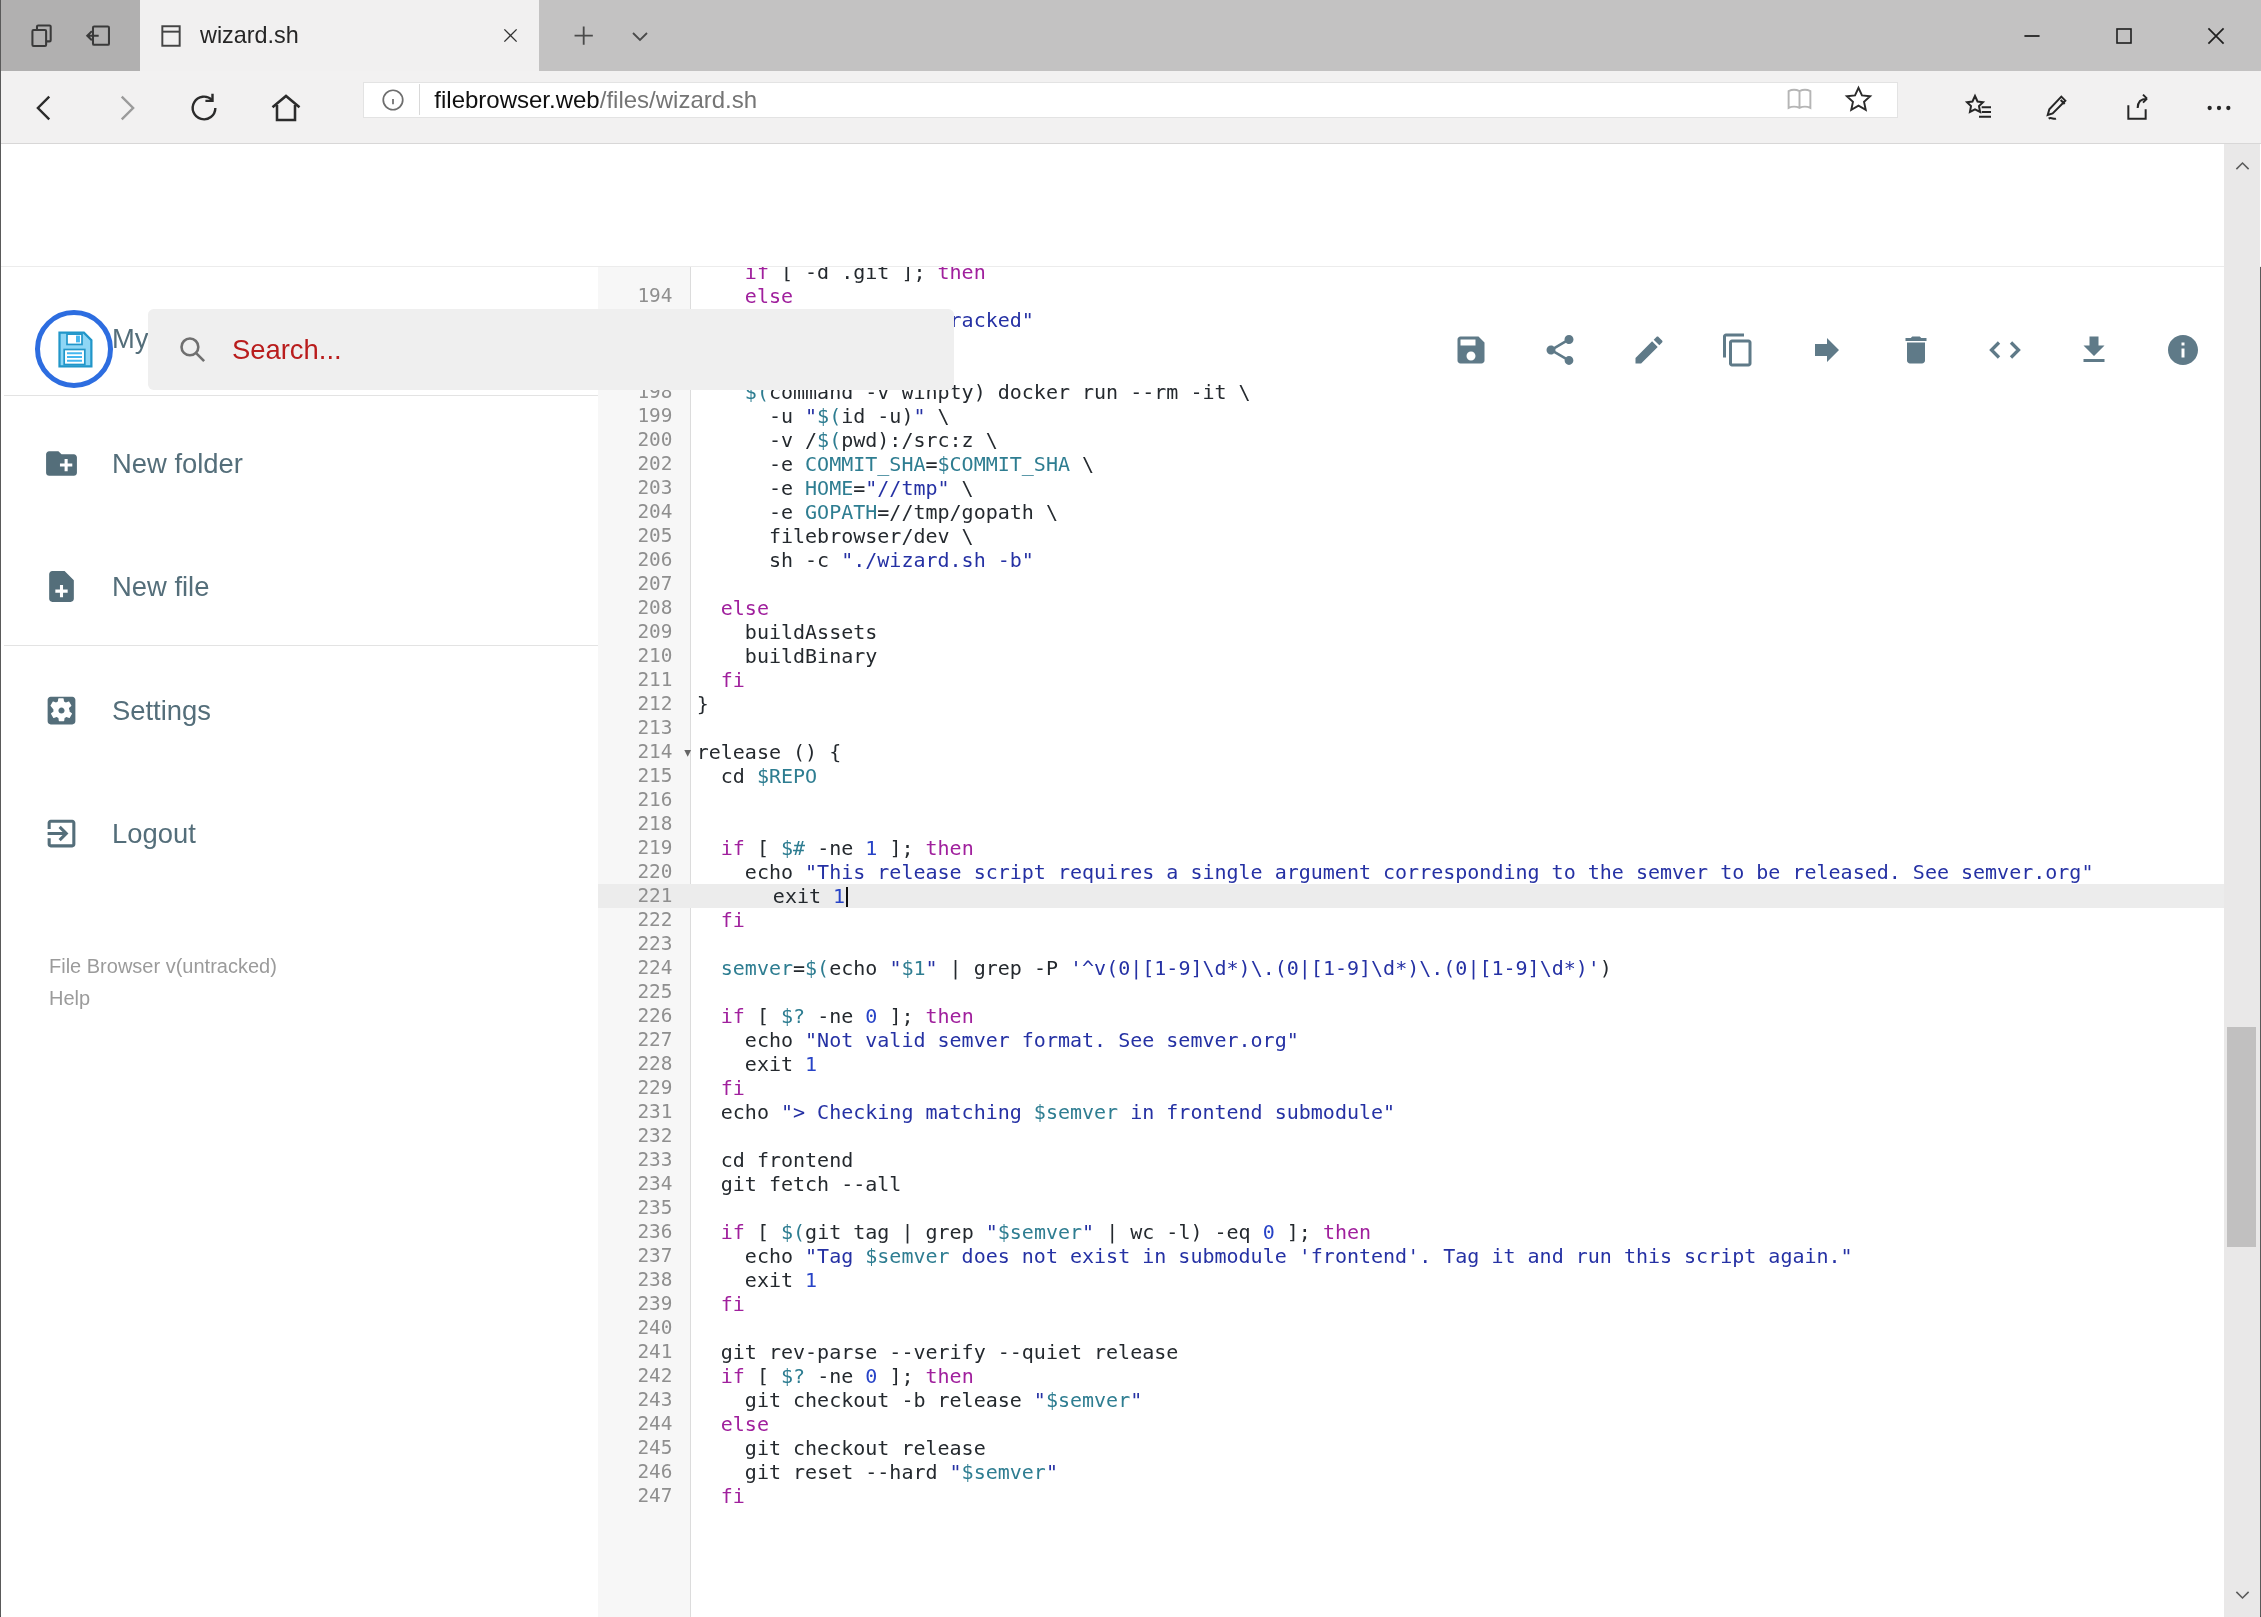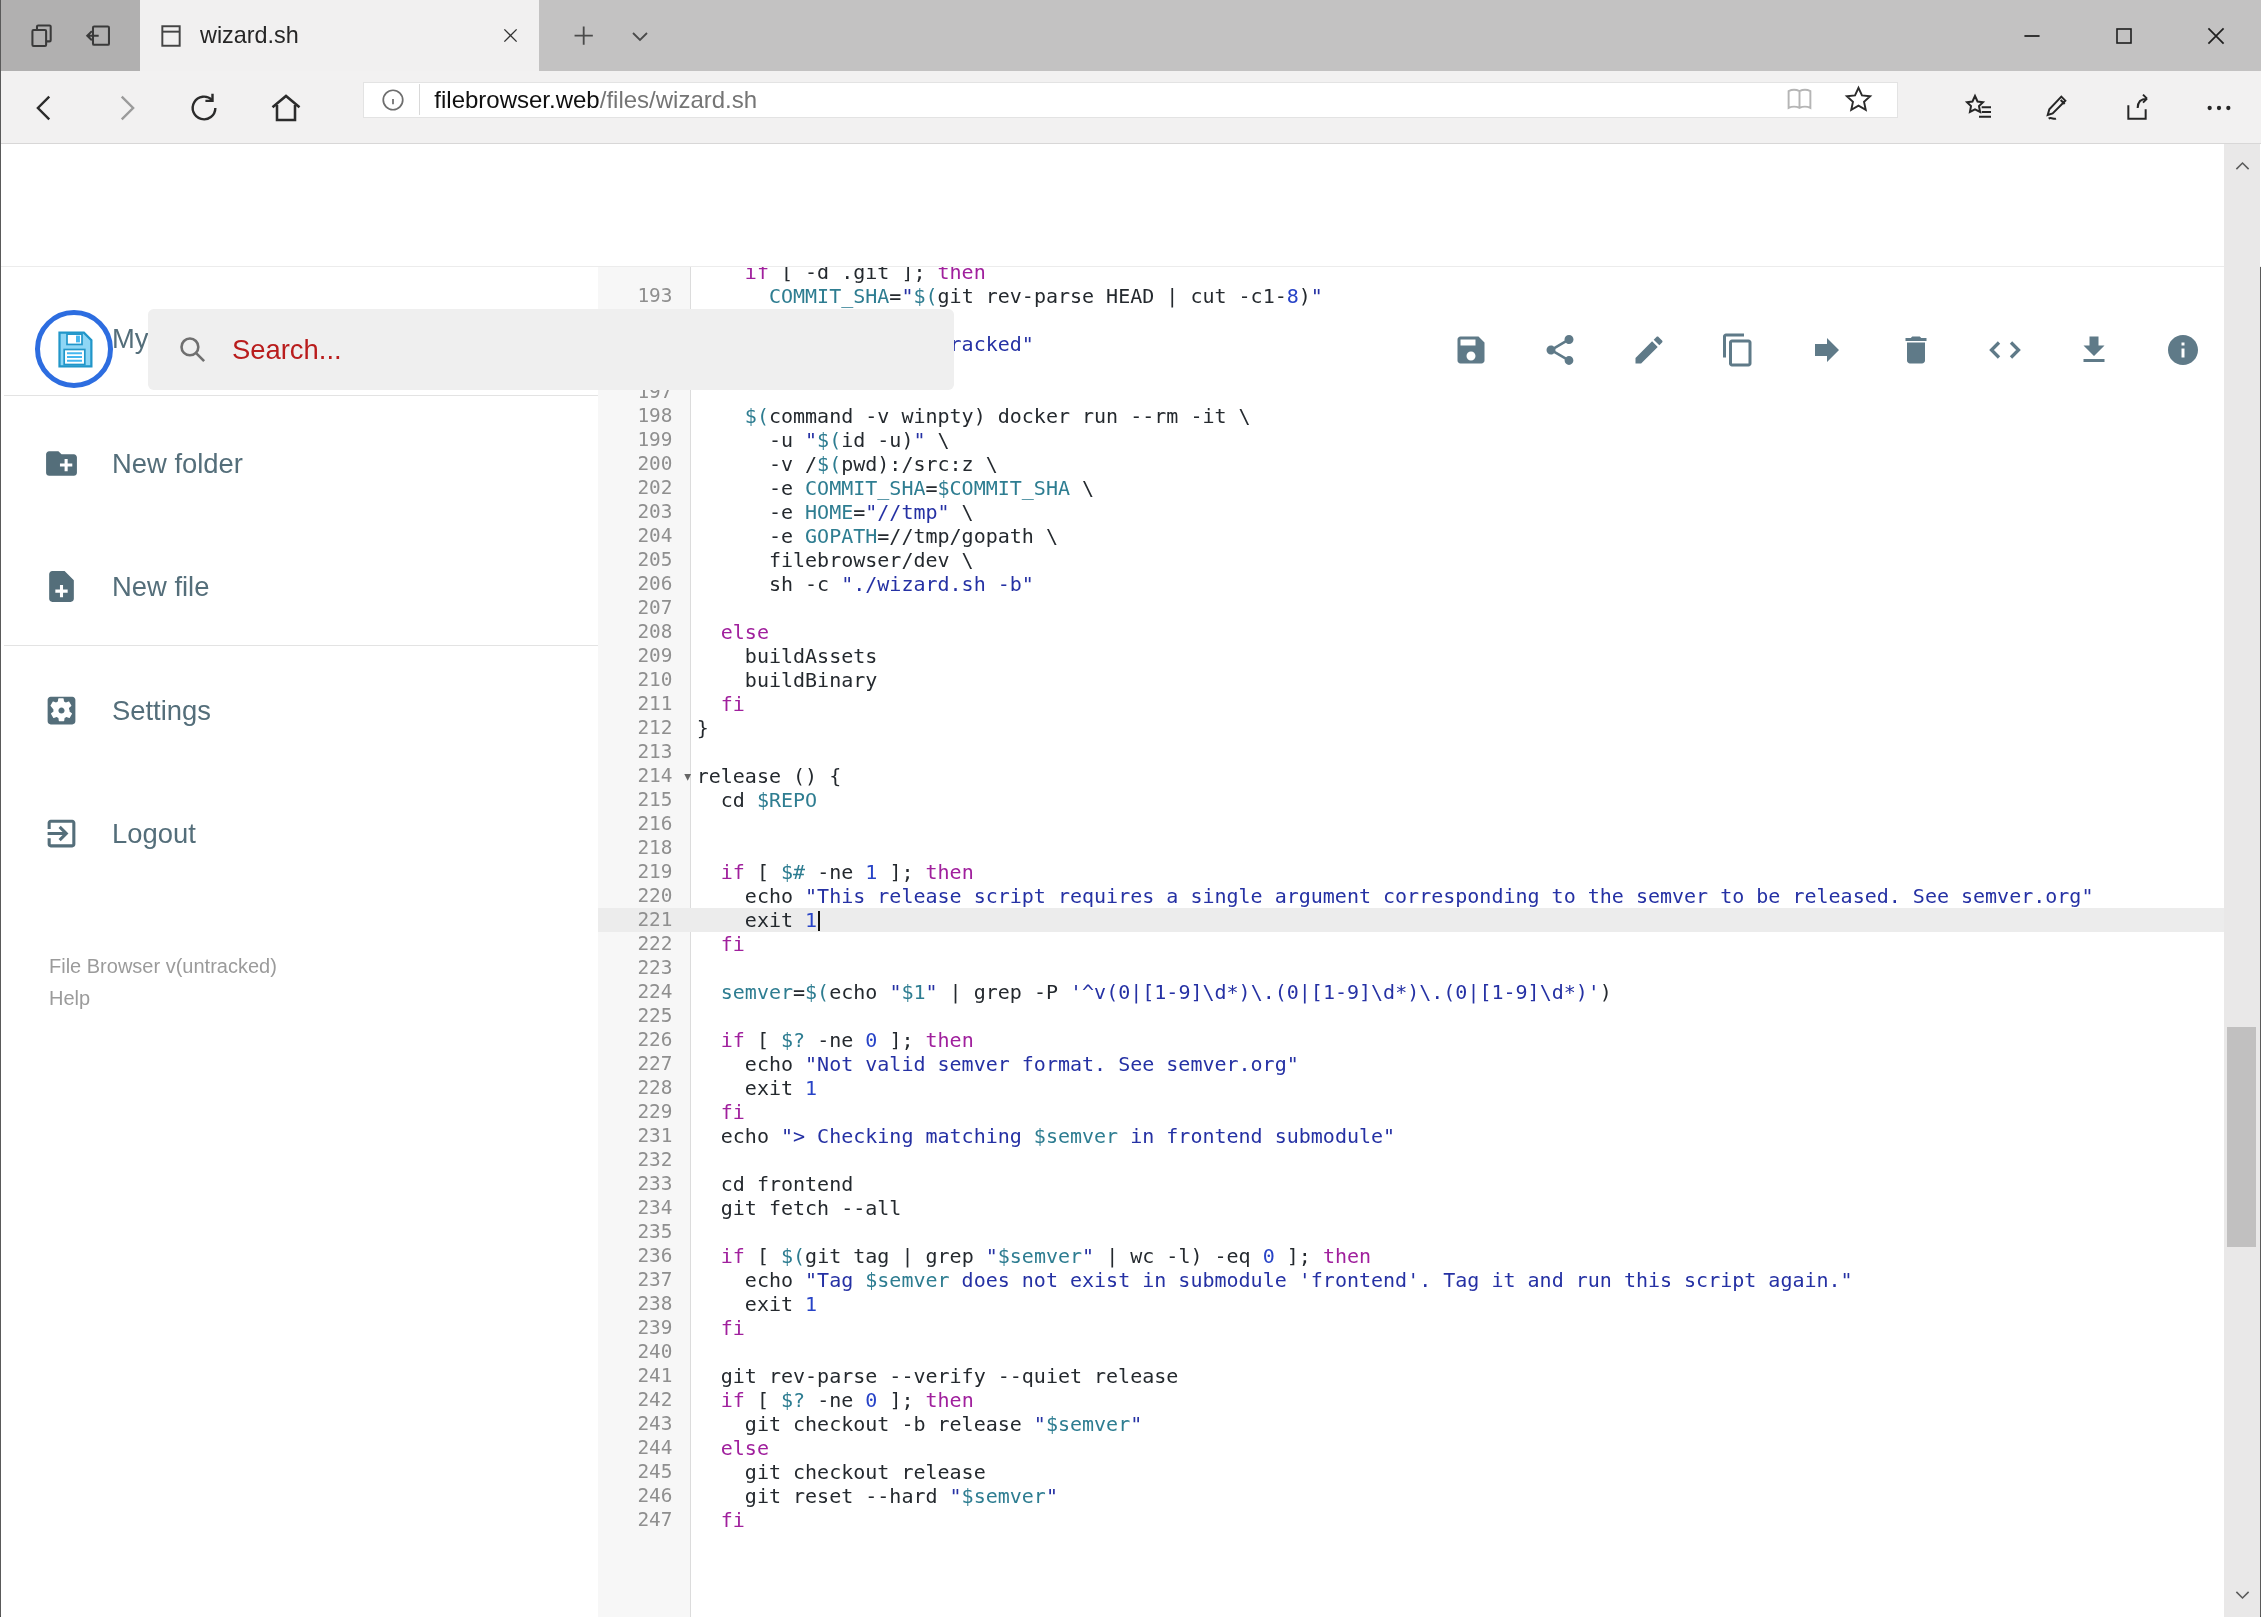--- a/index.html
+++ b/index.html
@@ -43,21 +43,21 @@
   .side-item .s-icon { margin-left:42px; width:37px; height:37px; display:flex; }
   .side-item .s-label { margin-left:32px; font-size:27.4px; }
   .side-div { position:absolute; left:3.2px; width:594px; height:0.8px; background:#e3e3e3; }
   .side-footer { position:absolute; left:48px; top:685px; font-size:20px; color:#9b9b9b; line-height:31.5px; }
 
   
   .editor { position:absolute; left:597px; top:266px; width:1628px; height:1351px; background:#fff; overflow:hidden; }
   .gutter-bg { position:absolute; left:0; top:0; width:93px; height:1351px; background:#f7f7f7; border-right:0.8px solid #dcdcdc; }
   .cm-scroll { position:absolute; left:0; top:-6.5px; width:1628px; }
   .cm-line { display:flex; height:24px; }
-  .cm-line.active { background:#ececec; }
+  .cm-line.active { background:#ececec;gap:28px; }
   .gut-cell { width:93px; flex:0 0 93px; text-align:right; font-family:"DejaVu Sans Mono", monospace; font-size:19.4px; line-height:24px; color:#8f8f8f; padding-right:18.6px; position:relative; }
   .fold { position:absolute; right:0px; top:0.8px; font-size:13.7px; color:#666; font-family:"DejaVu Sans", sans-serif; }
   .code-cell { white-space:pre; font-family:"DejaVu Sans Mono", monospace; font-size:20px; line-height:24px; color:#24292e; padding-left:5.7px; }
   .tk-p { color:#24292e; } .tk-k { color:#a0209d; } .tk-v { color:#2e7d91; }
   .tk-s { color:#2531a4; } .tk-n { color:#2743c7; }
   .caret { display:inline-block; width:1.6px; height:20px; background:#101010; vertical-align:middle; margin-left:0.8px; }
 
   
   .pg-scroll { position:absolute; right:0; top:144px; width:36px; height:1473px; background:#e9e8e8; z-index:5; }
   .sc-arrow { position:absolute; left:0; width:36px; height:42px; display:flex; align-items:center; justify-content:center; color:#5b5b5b; }
@@ -320,24 +320,20 @@
   </div>
 
   <div class="editor">
     <div class="gutter-bg"></div>
     <div class="cm-scroll" id="cm-lines">
         <div class="cm-line">
           <span class="gut-cell"></span>
           <span class="code-cell"><span class="tk-p">    </span><span class="tk-k">if</span><span class="tk-p"> [ -d .git ]; </span><span class="tk-k">then</span></span>
         </div>
         <div class="cm-line">
-          <span class="gut-cell">193</span>
-          <span class="code-cell"><span class="tk-p">      </span><span class="tk-v">COMMIT_SHA</span><span class="tk-p">=</span><span class="tk-s">"</span><span class="tk-v">$(</span><span class="tk-p">git rev-parse HEAD | cut -c1-</span><span class="tk-n">8</span><span class="tk-p">)</span><span class="tk-s">"</span></span>
-        </div>
-        <div class="cm-line">
           <span class="gut-cell">194</span>
           <span class="code-cell"><span class="tk-p">    </span><span class="tk-k">else</span></span>
         </div>
         <div class="cm-line">
           <span class="gut-cell">195</span>
           <span class="code-cell"><span class="tk-p">      </span><span class="tk-v">COMMIT_SHA</span><span class="tk-p">=</span><span class="tk-s">"untracked"</span></span>
         </div>
         <div class="cm-line">
           <span class="gut-cell">196</span>
           <span class="code-cell"><span class="tk-p">    </span><span class="tk-k">fi</span></span>

